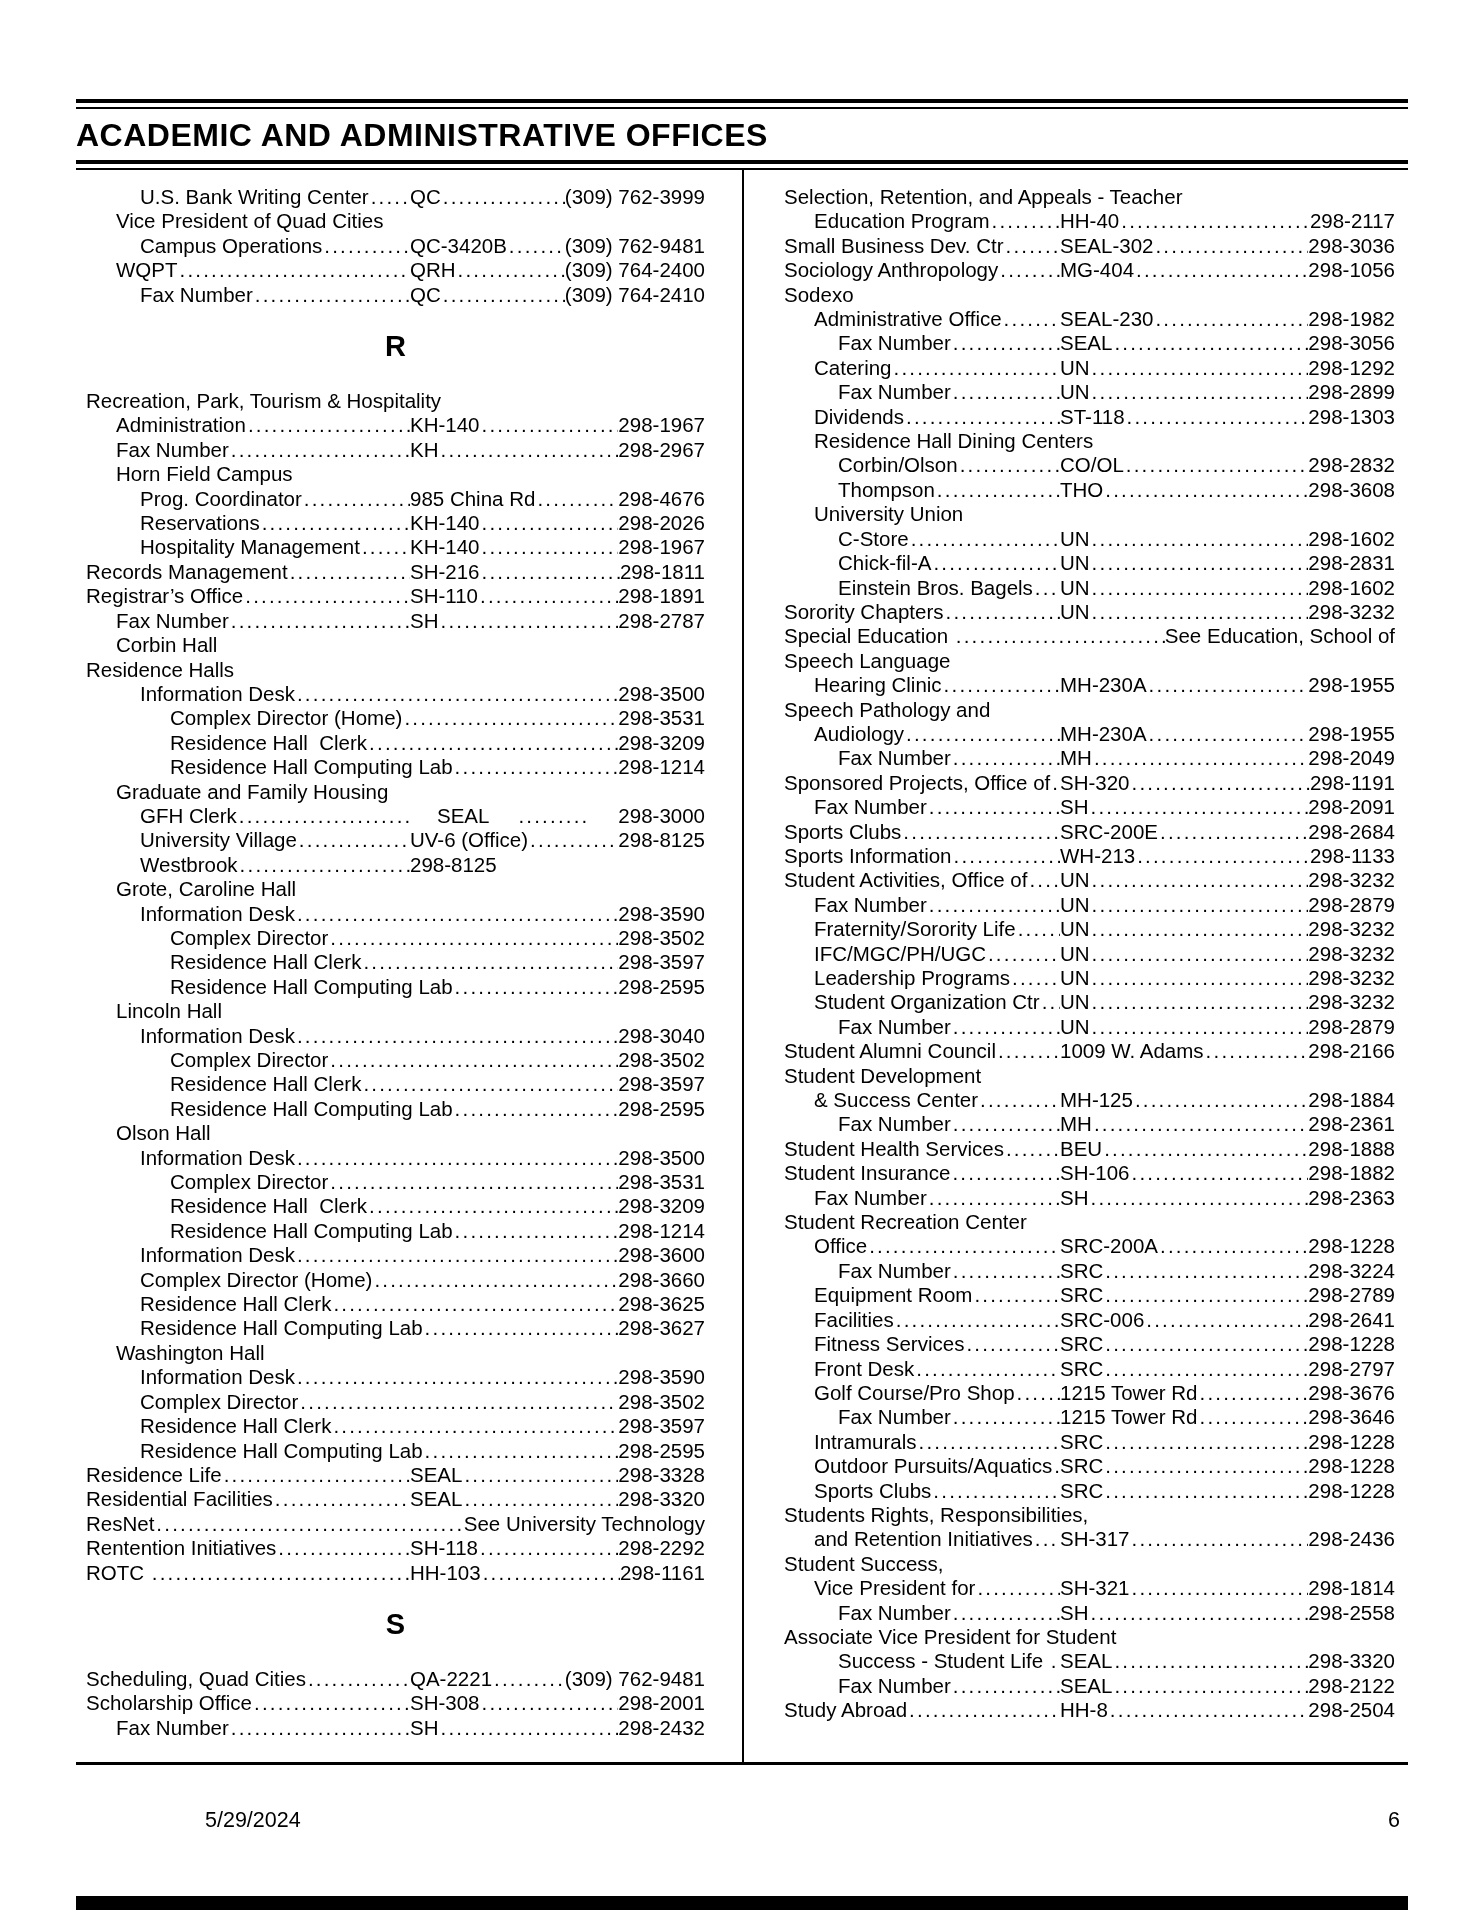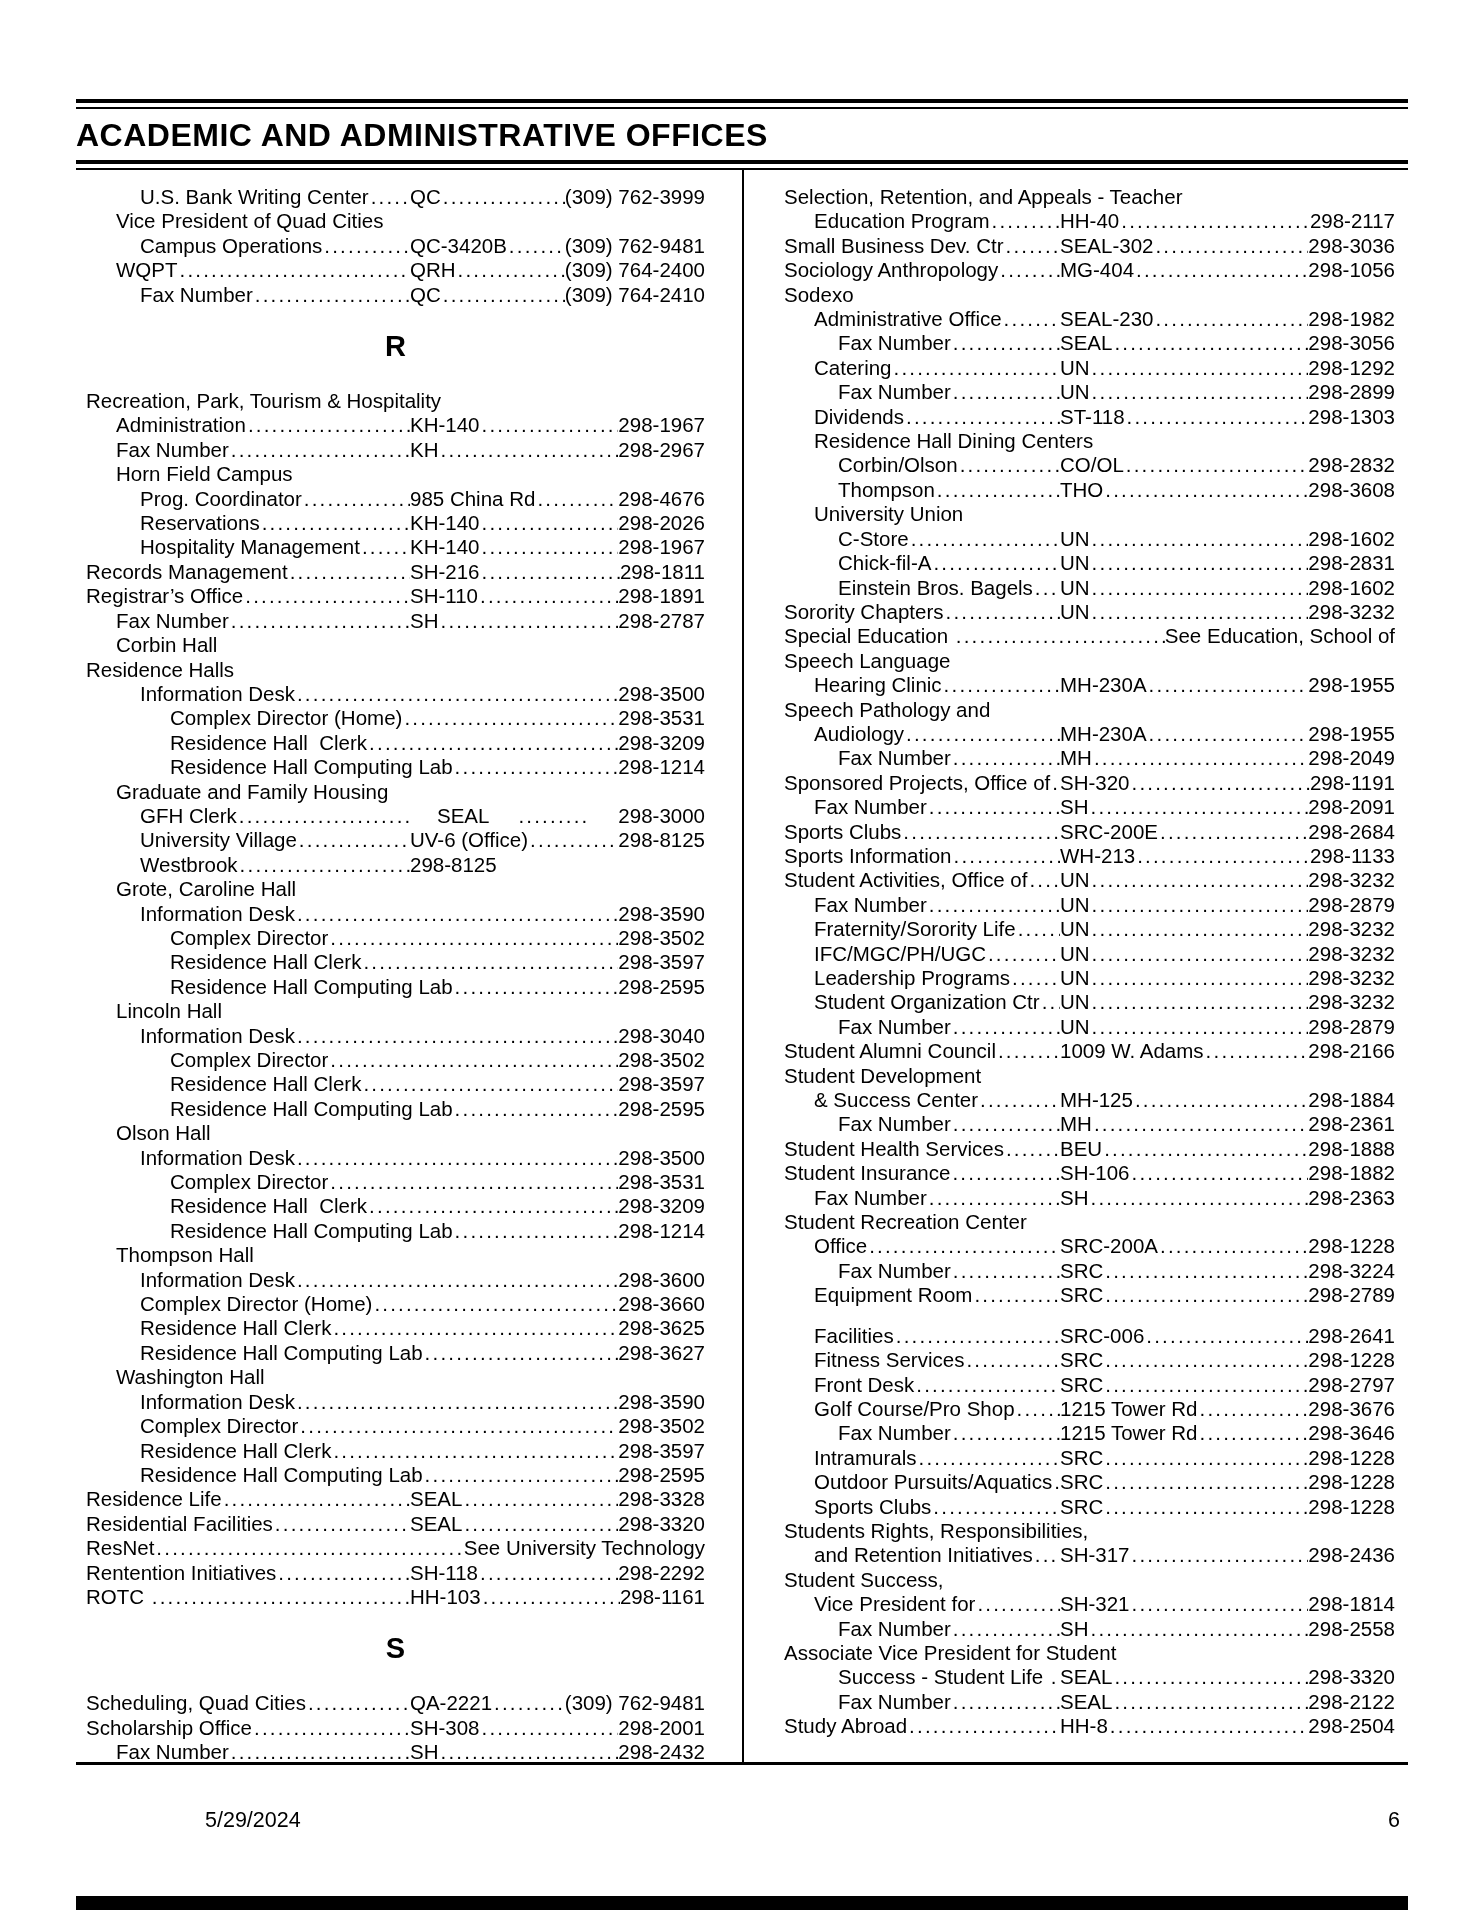--- a/index.html
+++ b/index.html
@@ -90,21 +90,20 @@
       <div class="row" style="padding-left: 30px;"><span class="nm">Lincoln Hall</span></div>
       <div class="row" style="padding-left: 54px;"><span class="nm">Information Desk</span><span class="ld"></span><span class="ph">298-3040</span></div>
       <div class="row" style="padding-left: 84px;"><span class="nm">Complex Director</span><span class="ld"></span><span class="ph">298-3502</span></div>
       <div class="row" style="padding-left: 84px;"><span class="nm">Residence Hall Clerk</span><span class="ld"></span><span class="ph">298-3597</span></div>
       <div class="row" style="padding-left: 84px;"><span class="nm">Residence Hall Computing Lab</span><span class="ld"></span><span class="ph">298-2595</span></div>
       <div class="row" style="padding-left: 30px;"><span class="nm">Olson Hall</span></div>
       <div class="row" style="padding-left: 54px;"><span class="nm">Information Desk</span><span class="ld"></span><span class="ph">298-3500</span></div>
       <div class="row" style="padding-left: 84px;"><span class="nm">Complex Director</span><span class="ld"></span><span class="ph">298-3531</span></div>
       <div class="row" style="padding-left: 84px;"><span class="nm">Residence Hall  Clerk</span><span class="ld"></span><span class="ph">298-3209</span></div>
       <div class="row" style="padding-left: 84px;"><span class="nm">Residence Hall Computing Lab</span><span class="ld"></span><span class="ph">298-1214</span></div>
-      <div class="row" style="padding-left: 30px;"><span class="nm">Thompson Hall</span></div>
       <div class="row" style="padding-left: 54px;"><span class="nm">Information Desk</span><span class="ld"></span><span class="ph">298-3600</span></div>
       <div class="row" style="padding-left: 54px;"><span class="nm">Complex Director (Home)</span><span class="ld"></span><span class="ph">298-3660</span></div>
       <div class="row" style="padding-left: 54px;"><span class="nm">Residence Hall Clerk</span><span class="ld"></span><span class="ph">298-3625</span></div>
       <div class="row" style="padding-left: 54px;"><span class="nm">Residence Hall Computing Lab</span><span class="ld"></span><span class="ph">298-3627</span></div>
       <div class="row" style="padding-left: 30px;"><span class="nm">Washington Hall</span></div>
       <div class="row" style="padding-left: 54px;"><span class="nm">Information Desk</span><span class="ld"></span><span class="ph">298-3590</span></div>
       <div class="row" style="padding-left: 54px;"><span class="nm">Complex Director</span><span class="ld"></span><span class="ph">298-3502</span></div>
       <div class="row" style="padding-left: 54px;"><span class="nm">Residence Hall Clerk</span><span class="ld"></span><span class="ph">298-3597</span></div>
       <div class="row" style="padding-left: 54px;"><span class="nm">Residence Hall Computing Lab</span><span class="ld"></span><span class="ph">298-2595</span></div>
       <div class="row" style="padding-left: 0px;"><span class="seg" style="width: 324px;"><span class="nm">Residence Life</span><span class="ld"></span></span><span class="loc">SEAL</span><span class="ld"></span><span class="ph">298-3328</span></div>
@@ -157,21 +156,21 @@
       <div class="row" style="padding-left: 0px;"><span class="nm">Student Development</span></div>
       <div class="row" style="padding-left: 30px;"><span class="seg" style="width: 246px;"><span class="nm">&amp; Success Center</span><span class="ld"></span></span><span class="loc">MH-125</span><span class="ld"></span><span class="ph">298-1884</span></div>
       <div class="row" style="padding-left: 54px;"><span class="seg" style="width: 222px;"><span class="nm">Fax Number</span><span class="ld"></span></span><span class="loc">MH</span><span class="ld"></span><span class="ph">298-2361</span></div>
       <div class="row" style="padding-left: 0px;"><span class="seg" style="width: 276px; justify-content: center;"><span class="nm">Student Health Services</span><span class="ld"></span></span><span class="loc">BEU</span><span class="ld"></span><span class="ph">298-1888</span></div>
       <div class="row" style="padding-left: 0px;"><span class="seg" style="width: 276px;"><span class="nm">Student Insurance</span><span class="ld"></span></span><span class="loc">SH-106</span><span class="ld"></span><span class="ph">298-1882</span></div>
       <div class="row" style="padding-left: 30px;"><span class="seg" style="width: 246px;"><span class="nm">Fax Number</span><span class="ld"></span></span><span class="loc">SH</span><span class="ld"></span><span class="ph">298-2363</span></div>
       <div class="row" style="padding-left: 0px;"><span class="nm">Student Recreation Center</span></div>
       <div class="row" style="padding-left: 30px;"><span class="seg" style="width: 246px;"><span class="nm">Office</span><span class="ld"></span></span><span class="loc">SRC-200A</span><span class="ld"></span><span class="ph">298-1228</span></div>
       <div class="row" style="padding-left: 54px;"><span class="seg" style="width: 222px;"><span class="nm">Fax Number</span><span class="ld"></span></span><span class="loc">SRC</span><span class="ld"></span><span class="ph">298-3224</span></div>
       <div class="row" style="padding-left: 30px;"><span class="seg" style="width: 246px;"><span class="nm">Equipment Room</span><span class="ld"></span></span><span class="loc">SRC</span><span class="ld"></span><span class="ph">298-2789</span></div>
-      <div class="row" style="padding-left: 30px; margin-top: 16px;"><span class="seg" style="width: 246px;"><span class="nm">Facilities</span><span class="ld"></span></span><span class="loc">SRC-006</span><span class="ld"></span><span class="ph">298-2641</span></div>
+      <div class="row" style="padding-left: 30px;"><span class="seg" style="width: 246px;"><span class="nm">Facilities</span><span class="ld"></span></span><span class="loc">SRC-006</span><span class="ld"></span><span class="ph">298-2641</span></div>
       <div class="row" style="padding-left: 30px;"><span class="seg" style="width: 246px;"><span class="nm">Fitness Services</span><span class="ld"></span></span><span class="loc">SRC</span><span class="ld"></span><span class="ph">298-1228</span></div>
       <div class="row" style="padding-left: 30px;"><span class="seg" style="width: 246px;"><span class="nm">Front Desk</span><span class="ld"></span></span><span class="loc">SRC</span><span class="ld"></span><span class="ph">298-2797</span></div>
       <div class="row" style="padding-left: 30px;"><span class="seg" style="width: 246px;"><span class="nm">Golf Course/Pro Shop</span><span class="ld"></span></span><span class="loc">1215 Tower Rd</span><span class="ld"></span><span class="ph">298-3676</span></div>
       <div class="row" style="padding-left: 54px;"><span class="seg" style="width: 222px;"><span class="nm">Fax Number</span><span class="ld"></span></span><span class="loc">1215 Tower Rd</span><span class="ld"></span><span class="ph">298-3646</span></div>
       <div class="row" style="padding-left: 30px;"><span class="seg" style="width: 246px;"><span class="nm">Intramurals</span><span class="ld"></span></span><span class="loc">SRC</span><span class="ld"></span><span class="ph">298-1228</span></div>
       <div class="row" style="padding-left: 30px;"><span class="seg" style="width: 246px;"><span class="nm">Outdoor Pursuits/Aquatics</span><span class="ld"></span></span><span class="loc">SRC</span><span class="ld"></span><span class="ph">298-1228</span></div>
       <div class="row" style="padding-left: 30px;"><span class="seg" style="width: 246px;"><span class="nm">Sports Clubs</span><span class="ld"></span></span><span class="loc">SRC</span><span class="ld"></span><span class="ph">298-1228</span></div>
       <div class="row" style="padding-left: 0px;"><span class="nm">Students Rights, Responsibilities,</span></div>
       <div class="row" style="padding-left: 30px;"><span class="seg" style="width: 246px;"><span class="nm">and Retention Initiatives</span><span class="ld"></span></span><span class="loc">SH-317</span><span class="ld"></span><span class="ph">298-2436</span></div>
       <div class="row" style="padding-left: 0px;"><span class="nm">Student Success,</span></div>

